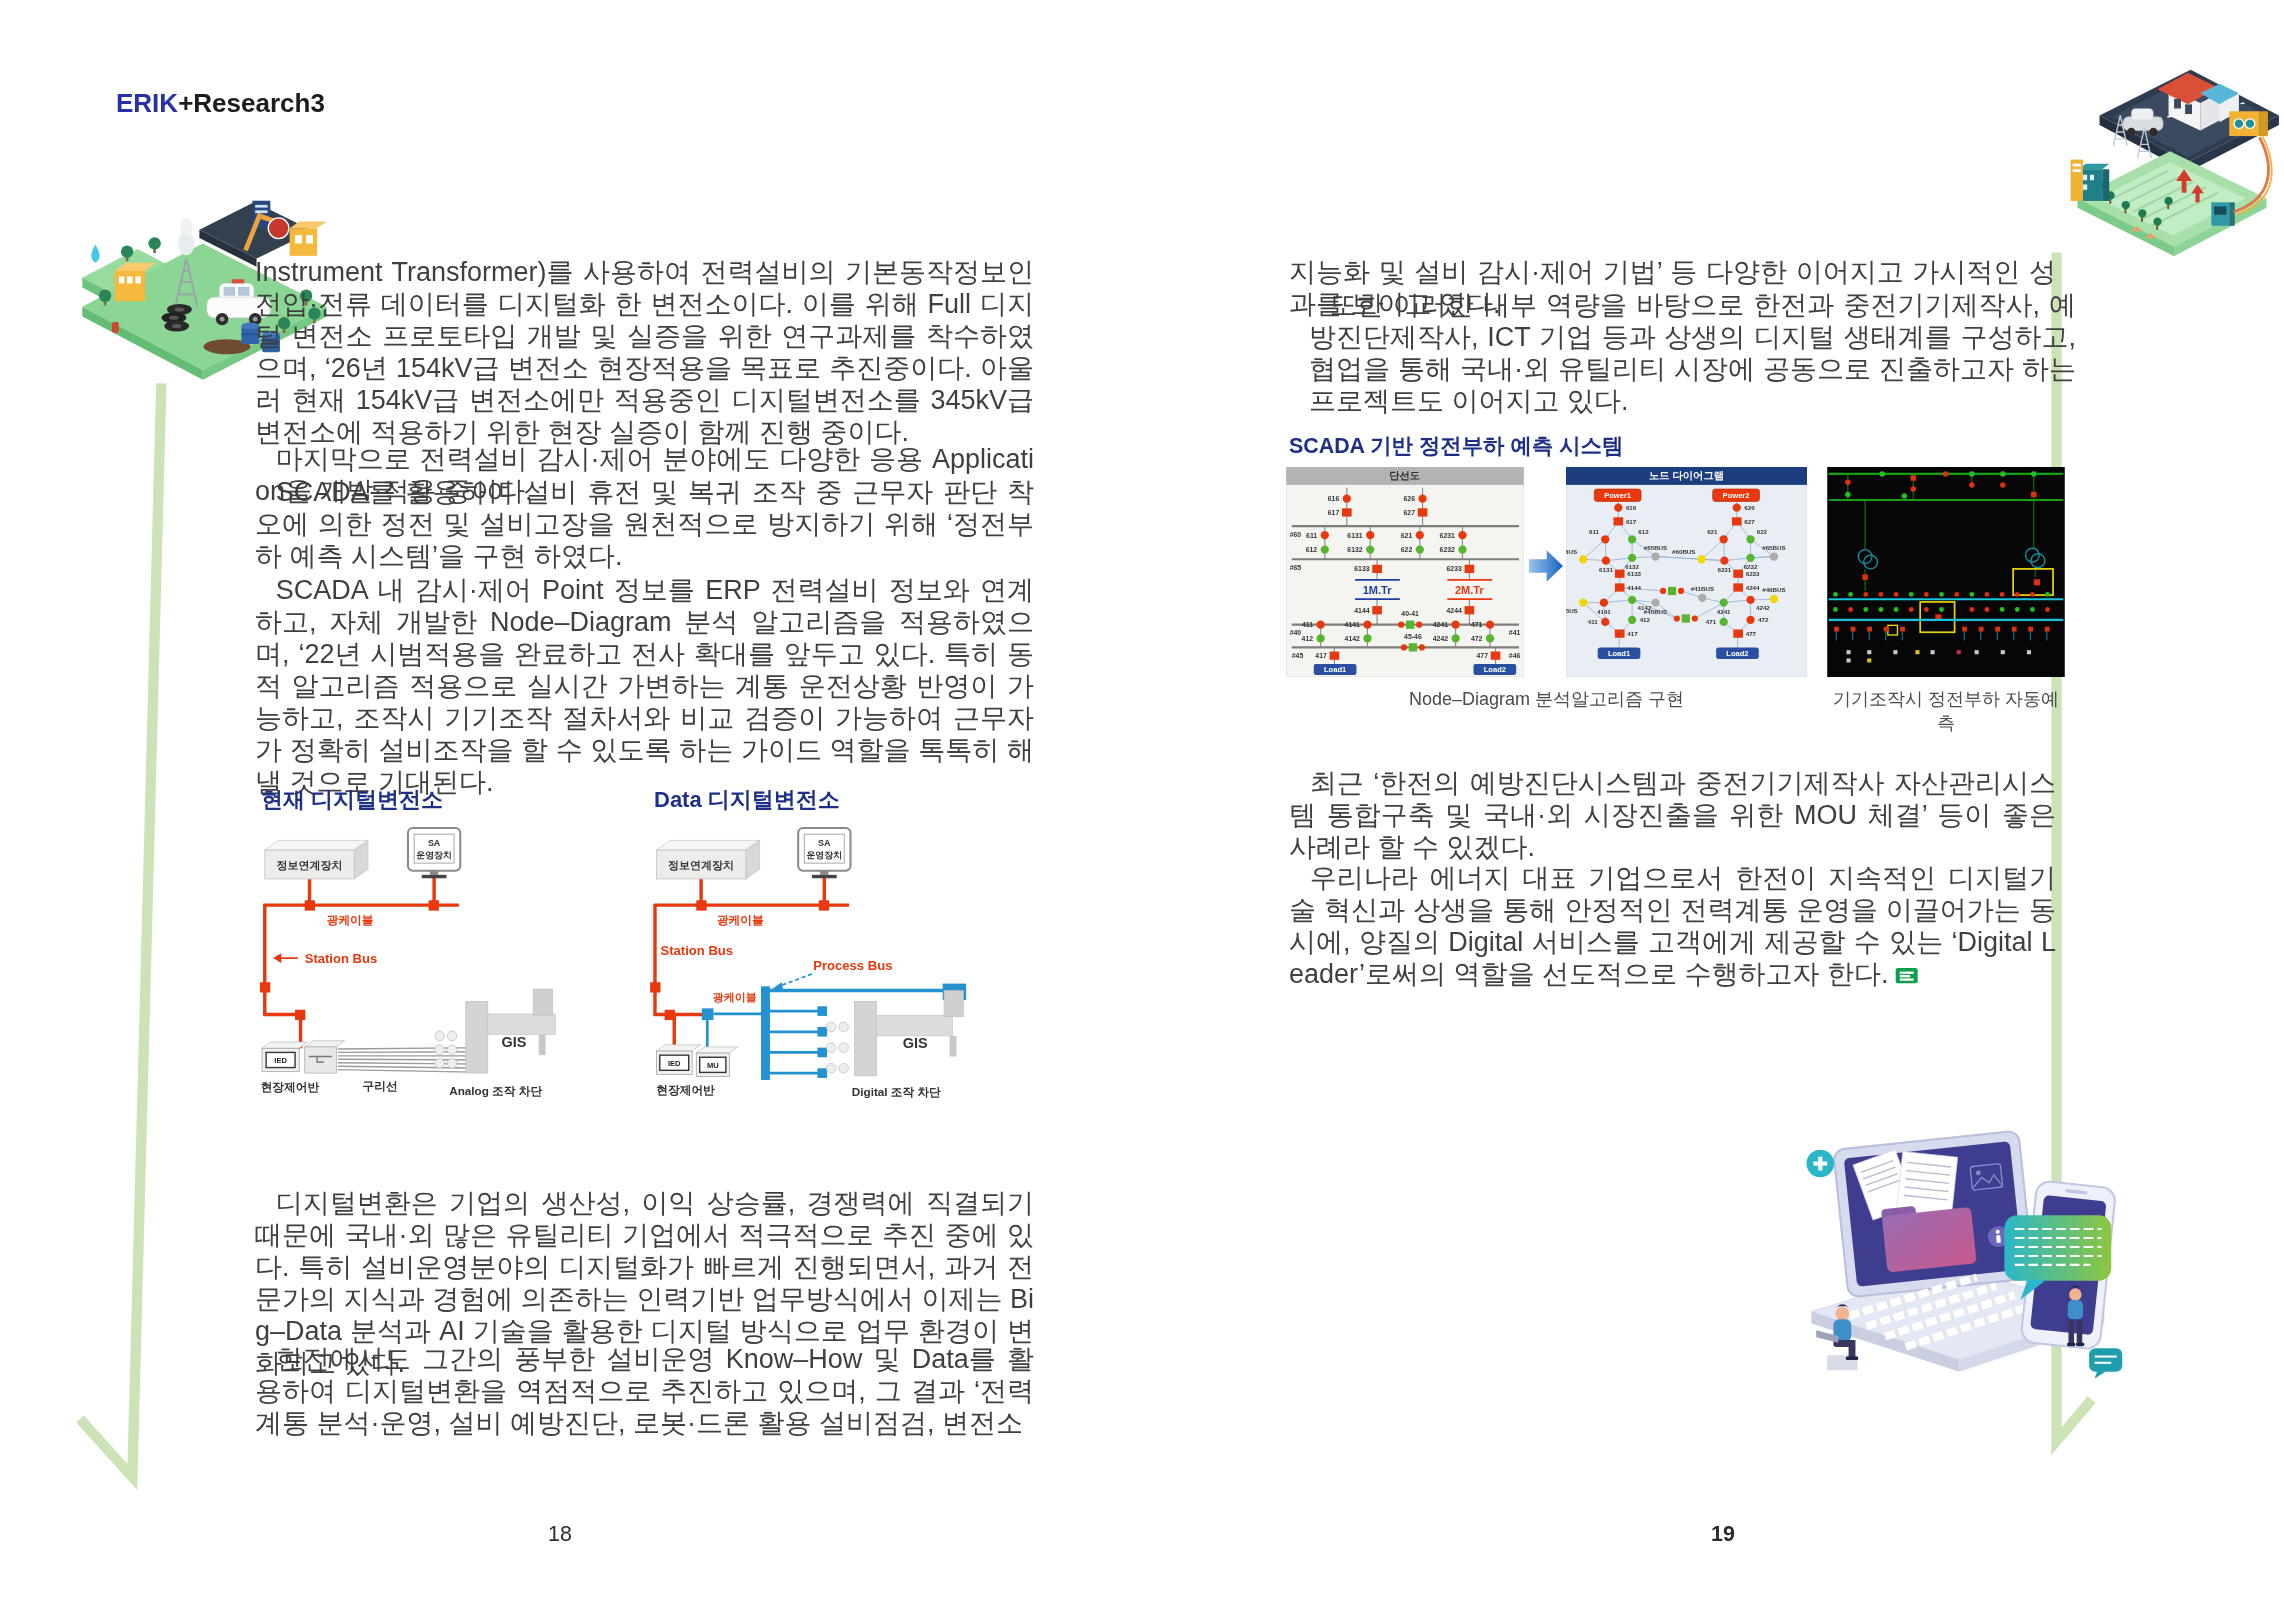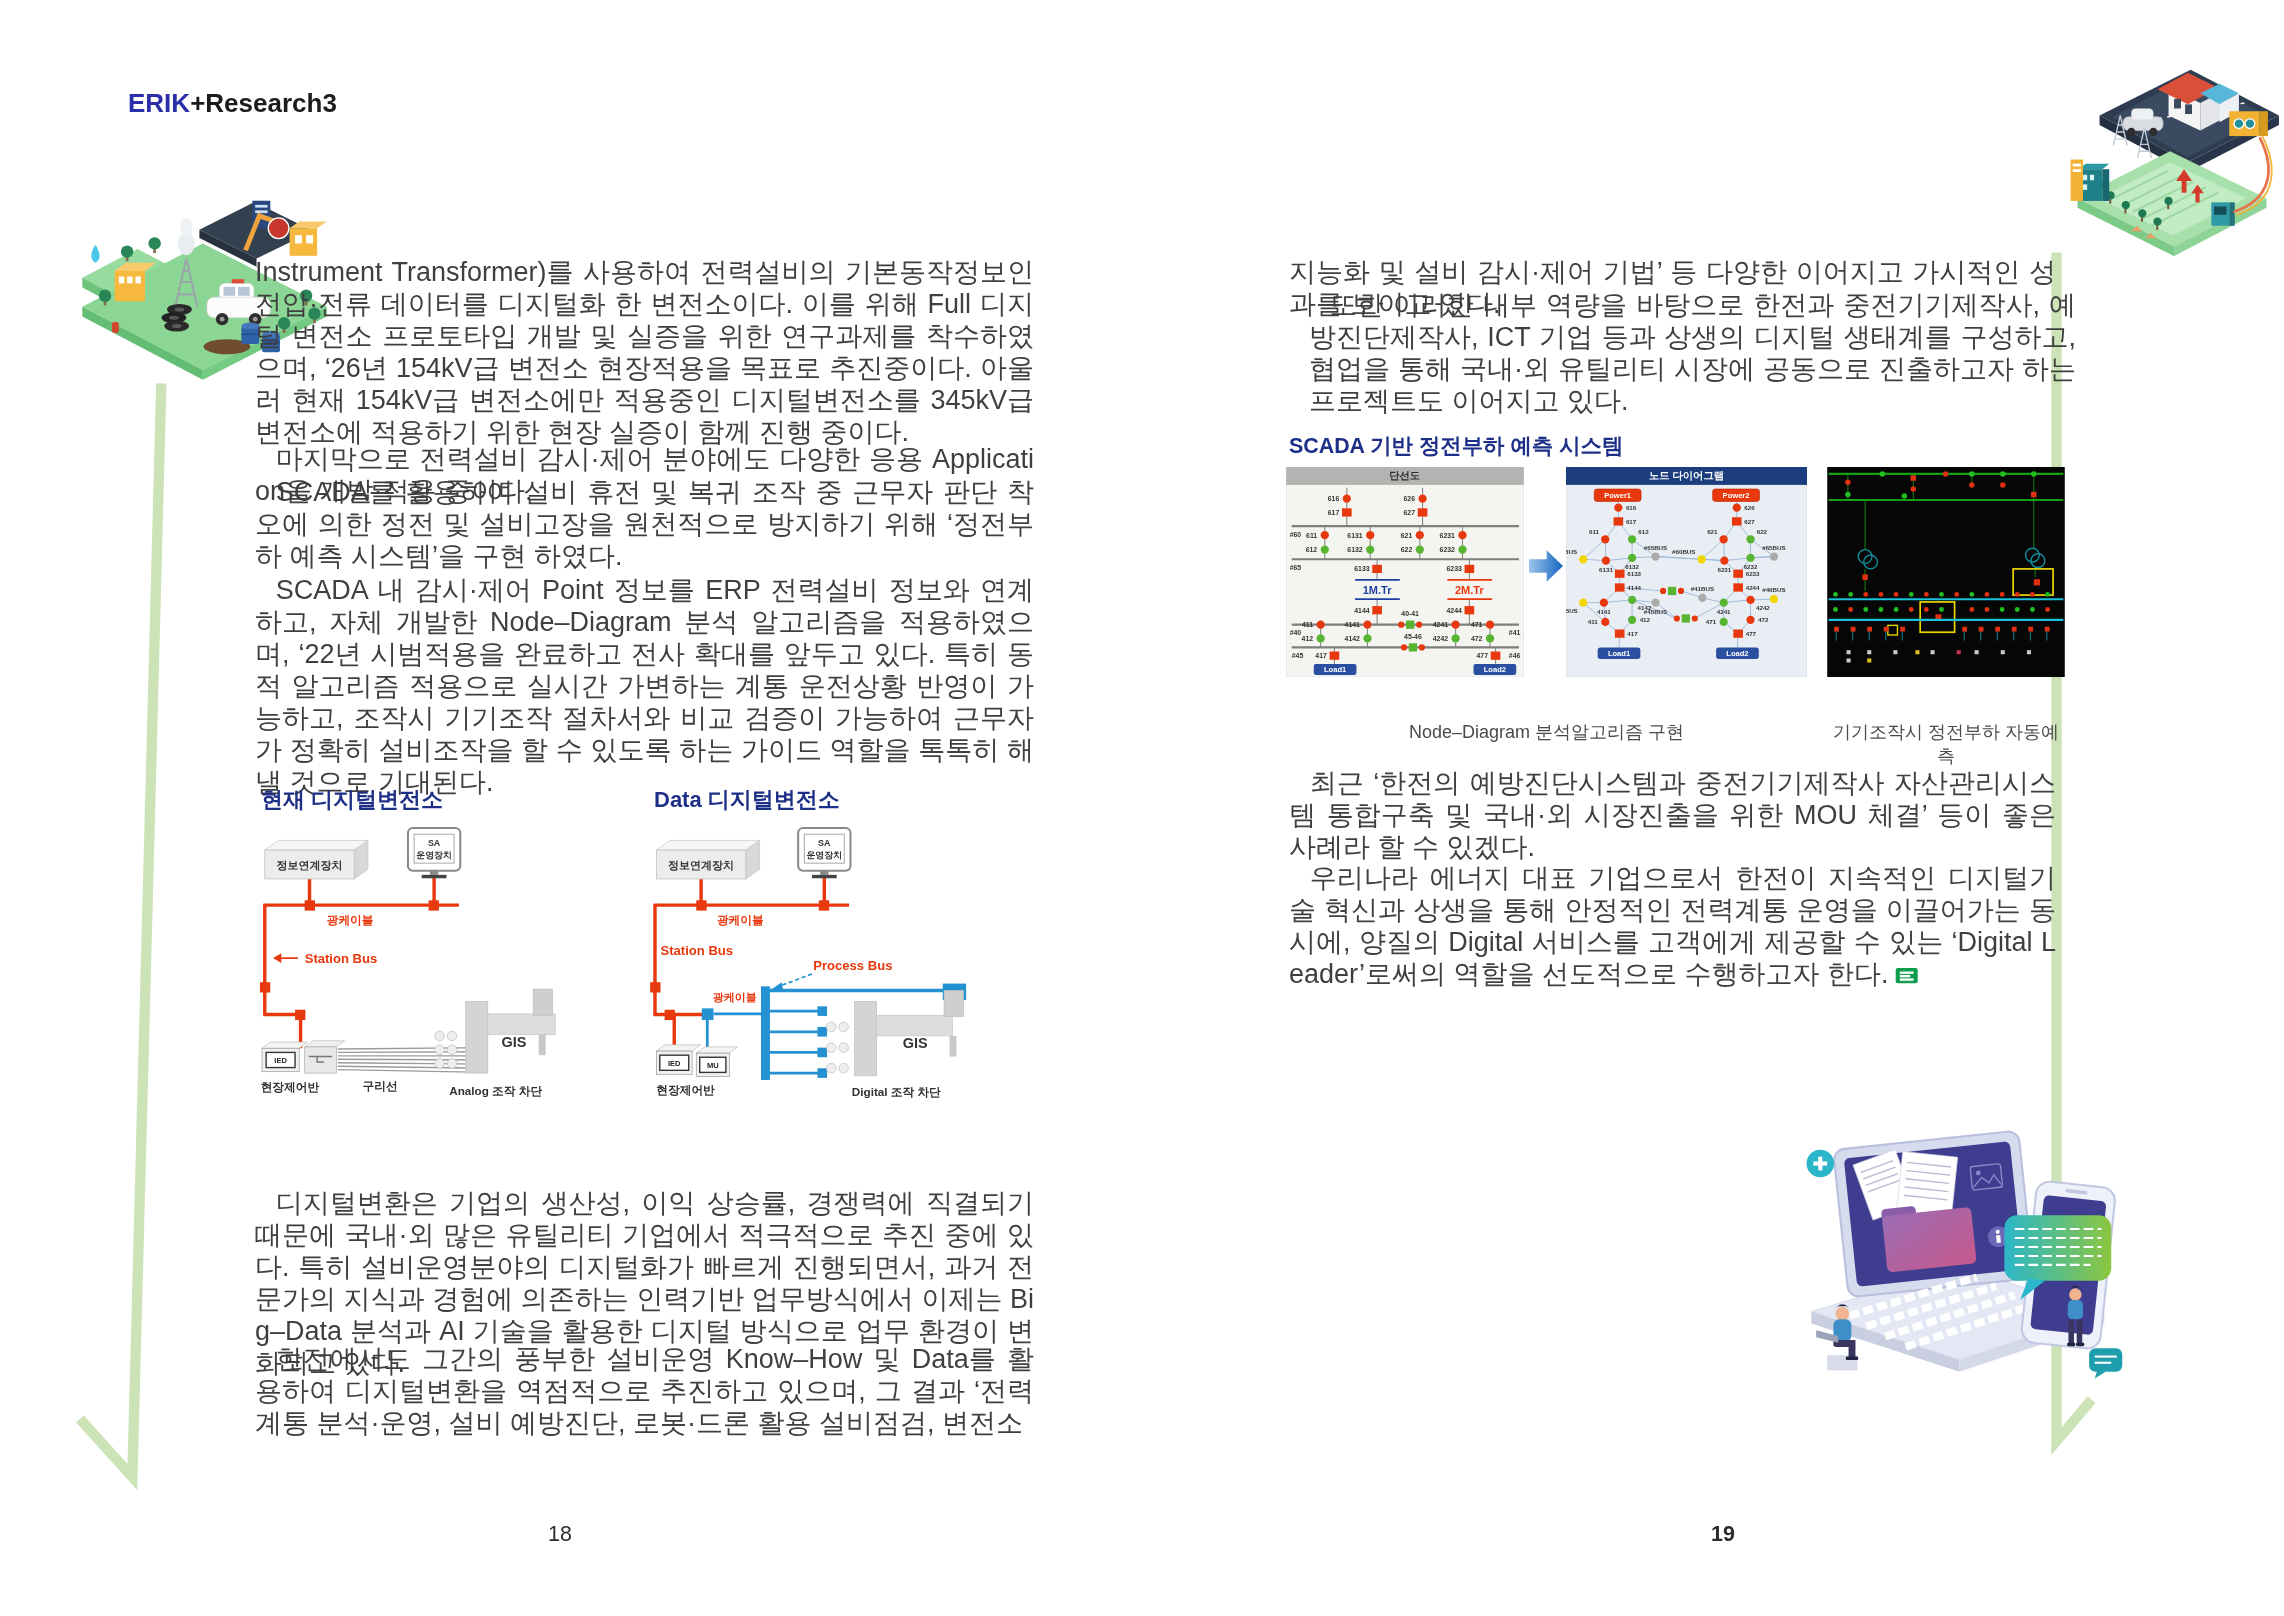--- a/index.html
+++ b/index.html
@@ -6,36 +6,36 @@
   #page{position:relative;width:2284px;height:1617px;background:#ffffff;overflow:hidden;
         font-family:"Liberation Sans", sans-serif;color:#3c3c3c;}
   .abs{position:absolute;}
   .body-par{font-size:27px;line-height:32px;text-align:justify;word-break:break-all;margin:0;color:#3f3f3f;}
   .ind{text-indent:20.7px;}
   .brand{font-size:26px;font-weight:bold;letter-spacing:0px;}
   .brand .blue{color:#2b2fa8;}
   .brand .dark{color:#1c1c1c;}
   .dg-title{font-size:22px;font-weight:600;color:#1d2f87;}
   .section-title{font-size:21.4px;font-weight:bold;color:#1d2f87;text-align:right;}
-  .caption{font-size:18px;color:#4a4a4a;text-align:center;margin-top:33px;}
+  .caption{font-size:18px;color:#4a4a4a;text-align:center;}
   .pagenum{font-size:21.4px;color:#2b2b2b;}
   svg text{font-family:"Liberation Sans", sans-serif;}
   .endmark{display:inline-block;vertical-align:-2.1px;margin-left:6.9px;}
 </style>
 </head>
 <body>
 
 <div id="page">
 
   <svg class="abs" style="left:0;top:0;width:2284px;height:1617px;" viewBox="0 0 3313 2345">
     <polyline points="116,2058 192,2142 234,556" fill="none" stroke="#cbe3b6" stroke-width="15"></polyline>
     <polyline points="3034,2030 2983,2090 2983,366" fill="none" stroke="#cbe3b6" stroke-width="15"></polyline>
   </svg>
 
-  <div class="abs brand" style="left:128px;top:88px;">
+  <div class="abs brand" style="left:116px;top:88px;">
     <span class="blue">ERIK</span><span class="dark">+Research3</span>
   </div>
 
   <svg class="abs" style="left:72px;top:162px;width:272px;height:231px;" viewBox="0 0 395 335">
     <polygon points="15,168 95,126 175,168 95,210" fill="#97dc9e"></polygon>
     <polygon points="15,168 15,182 95,224 95,210" fill="#6cc37b"></polygon>
     <polygon points="15,210 190,118 370,210 190,302" fill="#8bd694"></polygon>
     <polygon points="15,210 15,224 190,316 190,302" fill="#64bd74"></polygon>
     <polygon points="370,210 370,224 190,316 190,302" fill="#74c983"></polygon>
     <polygon points="185,98 265,58 350,100 268,140" fill="#32404f"></polygon>

